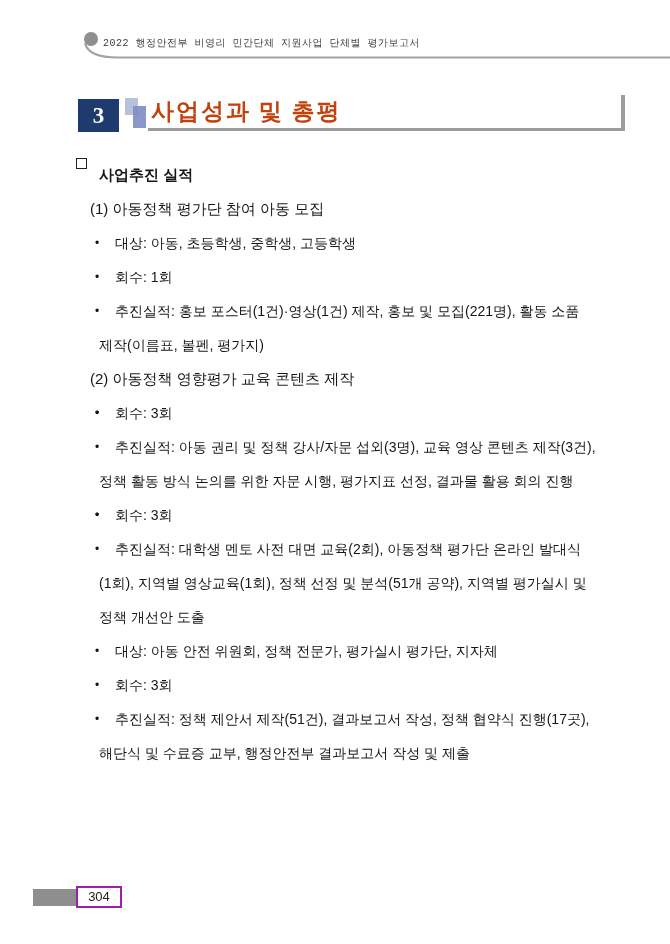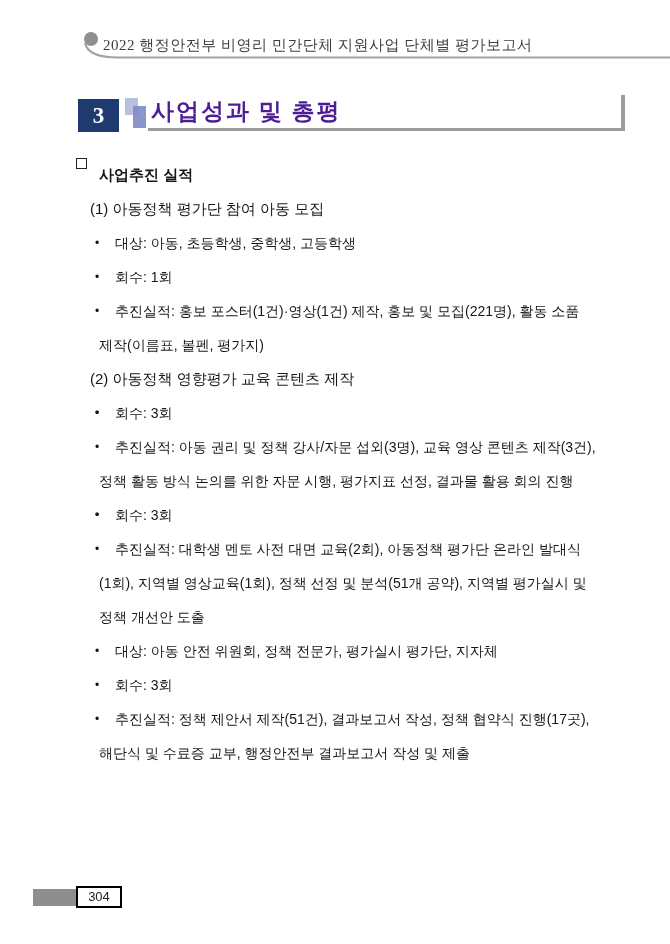--- a/index.html
+++ b/index.html
@@ -6,54 +6,54 @@
   html,body { background:#e8e8e8; }
   .page {
     position:relative; width:670px; height:944px; margin:0 auto;
     background:#ffffff; overflow:hidden;
     font-family:"Liberation Sans","DejaVu Sans",sans-serif; color:#1a1a1a;
   }
   
   .hdr-svg { position:absolute; left:0; top:0; }
   .hdr-title {
     position:absolute; left:103px; top:36px;
-    font-family:Liberation Serif, serif;
-    font-size:15px; color:#3d3d3d; letter-spacing:0.5px; white-space:nowrap;
+    font-family:Liberation Mono, monospace;
+    font-size:10px; color:#3d3d3d; letter-spacing:0.5px; white-space:nowrap;
   }
   
   .titlebar { position:absolute; left:0; top:95px; width:670px; height:40px; }
   .numbox {
     position:absolute; left:78px; top:4px; width:41px; height:33px;
     background:#1e3a6e; color:#ffffff; text-align:center; line-height:33px;
     font-family:"Liberation Serif","DejaVu Serif",serif; font-size:23px; font-weight:bold;
   }
   .sq1 { position:absolute; left:125px; top:3px;  width:13px; height:17px; background:#b7c0dd; }
   .sq2 { position:absolute; left:133px; top:11px; width:13px; height:22px; background:#7e8cc4; opacity:0.9; }
   .sec-title {
     position:absolute; left:151px; top:1px; white-space:nowrap;
     font-family:"Liberation Serif","DejaVu Serif",serif;
-    font-size:23px; font-weight:bold; color:#4c1d95; letter-spacing:2px;
+    font-size:23px; font-weight:bold; color:#c2410c; letter-spacing:2px;
   }
   .t-underline { position:absolute; left:148px; top:33px; width:477px; height:3px; background:#9c9c9c; }
   .t-tick     { position:absolute; left:621px; top:0;    width:4px;   height:36px; background:#9c9c9c; }
   
   .content {
     position:absolute; left:76px; top:158px; width:528px;
     font-size:14px; line-height:34px; word-break:keep-all; color:#161616;
   }
   .main-heading { font-size:15px; font-weight:bold; display:flex; align-items:flex-start; }
   .hollow-sq { width:11px; height:11px; border:1.5px solid #222; display:inline-block; flex:0 0 auto; margin-right:12px; }
   .sub-title { font-size:15px; font-weight:normal; padding-left:14px; }
   .bullet { position:relative; padding-left:23px; text-indent:16px; }
   .bullet .marker { position:absolute; left:19px; top:0; text-indent:0; font-size:12px; color:#161616; }
   
   .footer-bar { position:absolute; left:33px; top:889px; width:88px; height:17px; background:#8e8e8e; }
   .footer-box {
     position:absolute; left:76px; top:886px; width:46px; height:22px;
-    background:#ffffff; border:2px solid #000000;
+    background:#ffffff; border:2px solid #a21caf;
     text-align:center; font-size:13px; line-height:18px; color:#222222;
   }
 </style>
 </head>
 <body>
 
 <div class="page">
 
   <svg class="hdr-svg" width="670" height="70" aria-hidden="true">
     <circle cx="91" cy="39" r="7" fill="#8f8f8f"></circle>

